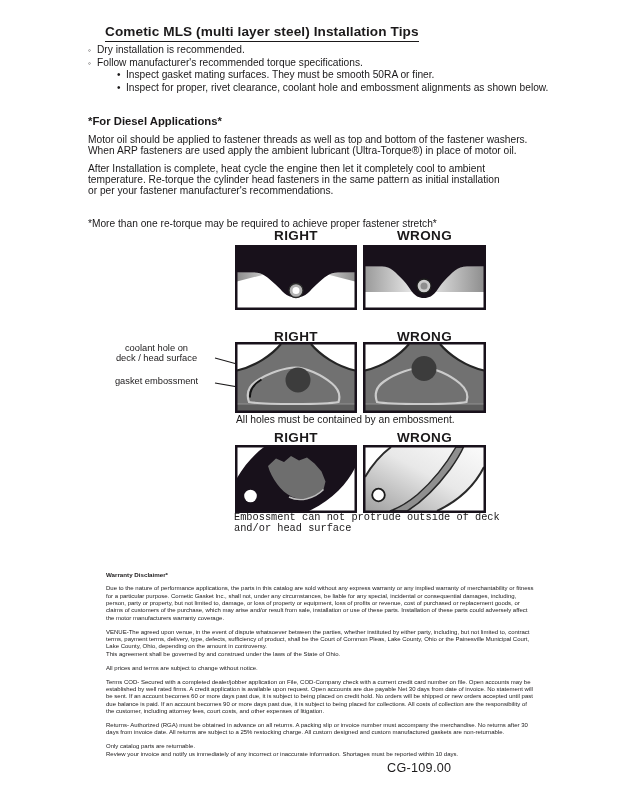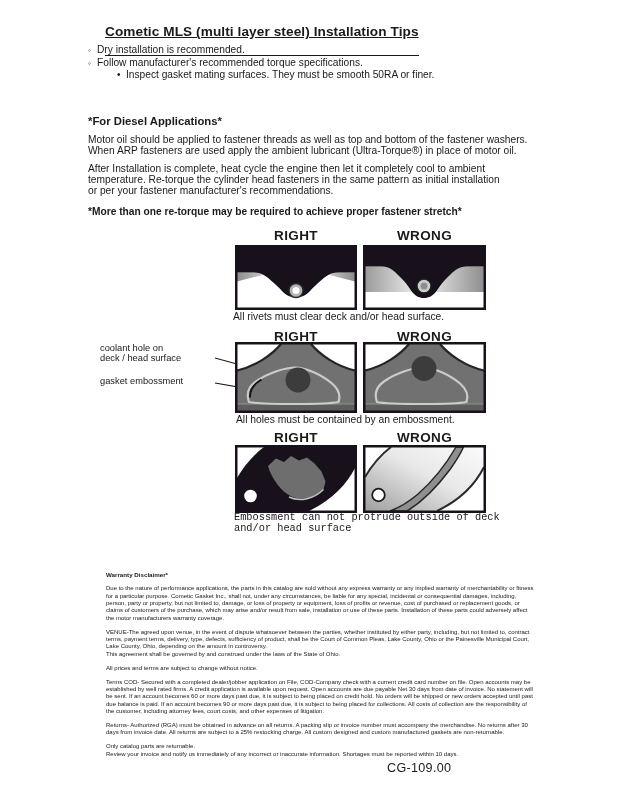--- a/index.html
+++ b/index.html
@@ -3,51 +3,52 @@
 <meta charset="utf-8">
 <style>
   html,body{margin:0;padding:0;background:#ffffff;}
   .page{
     position:relative;width:618px;height:800px;background:#ffffff;
     font-family:"Liberation Sans",sans-serif;color:#1b191a;overflow:hidden;
   }
   .title{
     position:absolute;left:105px;top:24px;margin:0;
     font-size:13.6px;font-weight:bold;letter-spacing:.1px;
-    border-bottom:1.6px solid #1b191a;padding-bottom:16px;display:inline-block;text-decoration:underline;
+    border-bottom:1.6px solid #1b191a;padding-bottom:2px;display:inline-block;
   }
   .tips{position:absolute;left:88px;top:44px;font-size:10.2px;line-height:12.7px;white-space:nowrap;}
   .tips .b1{display:inline-block;width:9px;font-size:8.5px;}
   .tips .sub{padding-left:29px;}
   .tips .b2{display:inline-block;width:9px;font-size:10px;}
   .diesel-h{position:absolute;left:88px;top:115px;margin:0;font-size:11.3px;font-weight:bold;text-align:center;}
   .para{position:absolute;left:88px;font-size:10.2px;line-height:11px;white-space:nowrap;}
-  .p1{top:134px;} .p2{top:163px;} .p3{top:206px;font-weight:bold;}
+  .p1{top:134px;} .p2{top:163px;} .p3{top:218px;}
   .lbl{position:absolute;font-size:13.5px;font-weight:bold;letter-spacing:.4px;text-align:center;}
   .cap{position:absolute;font-size:10.3px;line-height:11.2px;}
   .diag{position:absolute;display:block;}
-  .ann{position:absolute;width:113px;text-align:left;font-size:9.3px;line-height:9.9px;}
+  .ann{position:absolute;width:113px;text-align:center;font-size:9.3px;line-height:9.9px;}
   .leaders{position:absolute;left:0;top:330px;}
   .legal{position:absolute;left:106px;top:571px;width:430px;font-size:6px;line-height:7.35px;}
   .legal h2{font-size:6.2px;margin:0 0 7px 0;}
   .legal p{margin:0;}
   .legal p.gap{margin-top:6.6px;}
   .doccode{position:absolute;left:387px;top:761px;font-size:12.6px;letter-spacing:.3px;}
 </style>
 </head>
 <body>
 
 <div class="page">
 
   <h1 class="title">Cometic MLS (multi layer steel) Installation Tips</h1>
 
   <div class="tips">
     <div><span class="b1">◦</span><span>Dry installation is recommended.</span></div>
     <div><span class="b1">◦</span><span>Follow manufacturer's recommended torque specifications.</span></div>
     <div class="sub"><span class="b2">•</span><span>Inspect gasket mating surfaces.  They must be smooth 50RA or finer.</span></div>
+    <div class="sub"><span class="b2">•</span><span>Inspect for proper, rivet clearance, coolant hole and embossment alignments as shown below.</span></div>
   </div>
 
   <h2 class="diesel-h">*For Diesel Applications*</h2>
 
   <div class="para p1">
     <div>Motor oil should be applied to fastener threads as well as top and bottom of the fastener washers.</div>
     <div>When ARP fasteners are used apply the ambient lubricant (Ultra-Torque®) in place of motor oil.</div>
   </div>
   <div class="para p2">
     <div>After Installation is complete, heat cycle the engine then let it completely cool to ambient</div>
@@ -89,21 +90,20 @@
       </linearGradient>
     </defs>
     <rect width="123" height="65" fill="#ffffff"></rect>
     <rect x="2" y="21.5" width="119" height="25.5" fill="url(#bnd)"></rect>
     <path d="M2,2 H121 V21.5 H104 C94,21.5 89.5,27.5 81.5,35.5 C74,43.5 72,53 61,53 C50,53 48,43.5 40.5,35.5 C32.5,27.5 28,21.5 19,21.5 H2 Z" fill="#18111b"></path>
     <circle cx="61" cy="41" r="7" fill="#cccccc" stroke="#1d1d1d" stroke-width="1.3"></circle>
     <circle cx="61" cy="41" r="3.5" fill="#8e8e8e"></circle>
     <rect x="1.25" y="1.25" width="120.5" height="62.5" fill="none" stroke="#18111b" stroke-width="2.5"></rect>
   </svg>
 
-  <div class="cap" style="left:233px;top:311px;">All rivets must clear deck and/or head surface.</div>
 
   <div class="lbl" style="left:235px;top:329px;width:122px;">RIGHT</div>
   <div class="lbl" style="left:363px;top:329px;width:123px;">WRONG</div>
 
   <div class="ann" style="left:100px;top:344px;">
     <div>coolant hole on</div>
     <div>deck / head surface</div>
   </div>
   <div class="ann" style="left:100px;top:377px;">gasket embossment</div>
 

